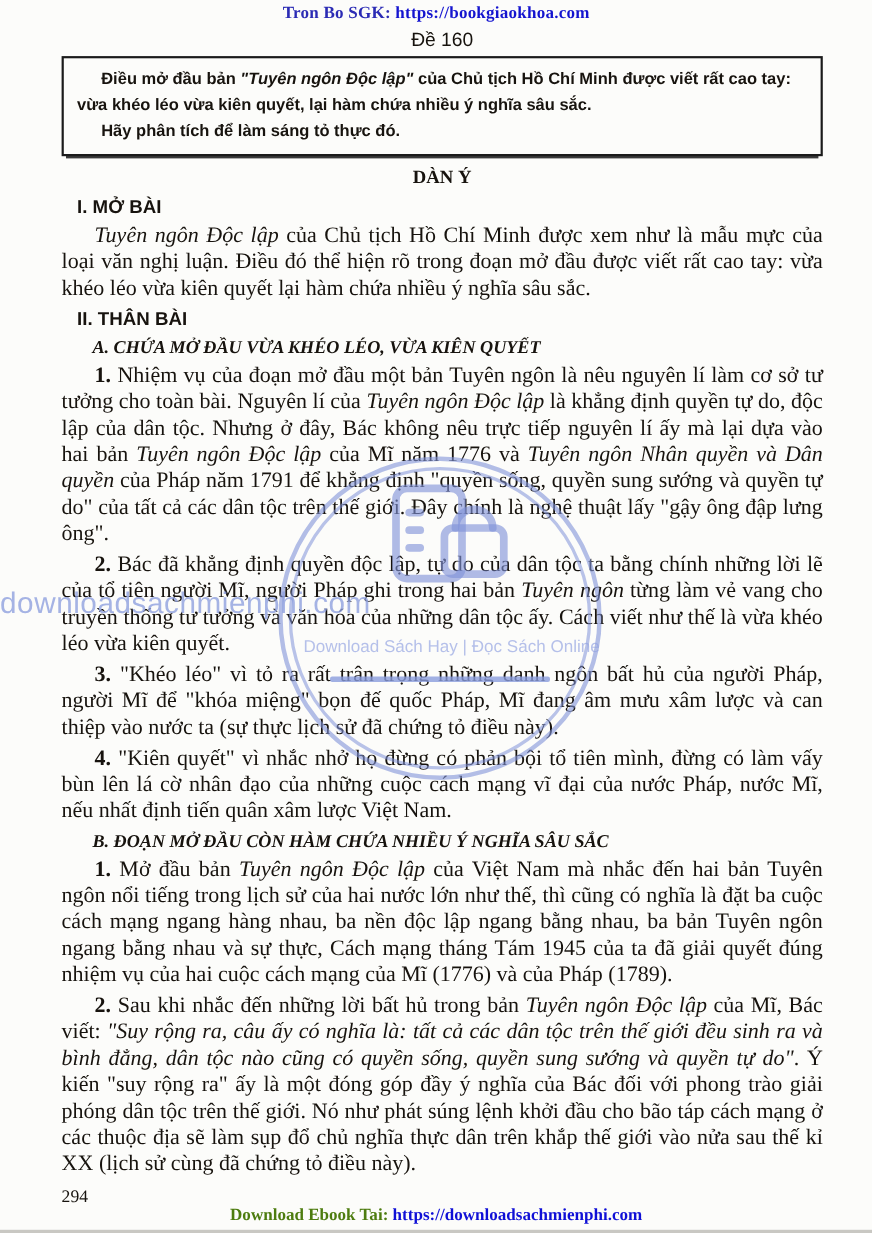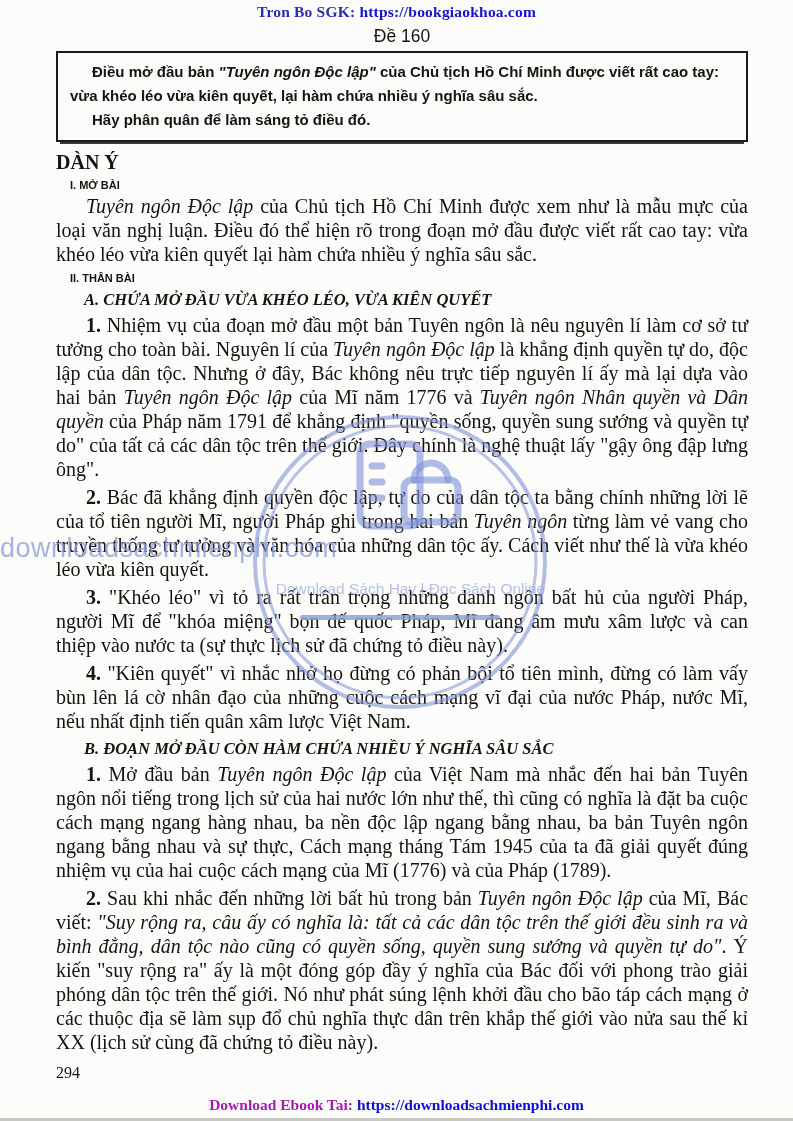--- a/index.html
+++ b/index.html
@@ -4,32 +4,32 @@
 <style>
   html,body{margin:0;padding:0;}
   .page{position:relative;width:793px;height:1121px;background:#fcfcfa;overflow:hidden;
         font-family:"Liberation Serif",serif;color:#17130e;}
   .scan-header{position:absolute;top:3px;left:0;width:100%;text-align:center;
         font-weight:bold;font-size:15.5px;letter-spacing:.2px;}
   .scan-header .prefix{color:#2b2bb4;}
   .scan-header .url{color:#1414cf;}
   .scan-footer{position:absolute;top:1096px;left:0;width:100%;text-align:center;
         font-weight:bold;font-size:15.5px;}
-  .scan-footer .prefix{color:#a21caf;}
+  .scan-footer .prefix{color:#4d7c0f;}
   .scan-footer .url{color:#0f0fd6;}
   .content{position:absolute;left:56px;top:26px;width:692px;}
   .doc-title{text-align:center;font-family:"Liberation Sans",sans-serif;
         font-weight:normal;font-size:17.5px;height:20px;}
   .prompt-box{margin-top:5px;border:2px solid #1b1b1b;box-shadow:0 6px 0 -4px #3a3a3a;
         padding:7px 14px 8px 12px;font-family:"Liberation Sans",sans-serif;
         font-weight:bold;font-size:15px;line-height:24px;}
   .prompt-box p{margin:0;text-indent:22px;}
-  .center-heading{font-weight:bold;font-size:20px;margin-top:9px;height:22px;}
+  .center-heading{text-align:center;font-weight:bold;font-size:17px;margin-top:9px;height:22px;}
   .heading{font-weight:bold;margin:6px 0 3px;}
-  .h-sans{font-family:"Liberation Sans",sans-serif;font-size:11px;padding-left:14px;}
+  .h-sans{font-family:"Liberation Sans",sans-serif;font-size:17px;padding-left:14px;}
   .h-italic{font-style:italic;font-size:16.5px;padding-left:28px;}
   .para{margin:0 0 4px;text-indent:30px;line-height:24px;font-size:20px;
         text-align:justify;}
   .para .bd{font-weight:bold;}
   .it{font-style:italic;}
   .page-number{margin-top:10px;font-size:16px;}
   .bottom-edge{position:absolute;left:0;bottom:0;width:100%;height:3px;background:#c9c8c3;}
   
   .wm{position:absolute;pointer-events:none;}
   .wm-rings{left:244px;top:414px;}
@@ -52,21 +52,21 @@
     <span class="prefix">Tron Bo SGK:</span>
     <span> </span>
     <span class="url">https://bookgiaokhoa.com</span>
   </div>
 
   <div class="content">
     <div class="doc-title">Đề 160</div>
 
     <div class="prompt-box">
         <p><span>Điều mở đầu bản </span><span class="it">"Tuyên ngôn Độc lập"</span><span> của Chủ tịch Hồ Chí Minh được viết rất cao tay: vừa khéo léo vừa kiên quyết, lại hàm chứa nhiều ý nghĩa sâu sắc.</span></p>
-        <p><span>Hãy phân quân để làm sáng tỏ điều đó.</span></p>
+        <p><span>Hãy phân tích để làm sáng tỏ thực đó.</span></p>
       </div>
 
     <div class="center-heading">DÀN Ý</div>
 
     <div>
         <div class="heading h-sans">I. MỞ BÀI</div>
         <p class="para"><span class="it">Tuyên ngôn Độc lập</span><span> của Chủ tịch Hồ Chí Minh được xem như là mẫu mực của loại văn nghị luận. Điều đó thể hiện rõ trong đoạn mở đầu được viết rất cao tay: vừa khéo léo vừa kiên quyết lại hàm chứa nhiều ý nghĩa sâu sắc.</span></p>
         <div class="heading h-sans">II. THÂN BÀI</div>
         <div class="heading h-italic">A. CHỨA MỞ ĐẦU VỪA KHÉO LÉO, VỪA KIÊN QUYẾT</div>
         <p class="para"><span class="bd">1.</span><span> Nhiệm vụ của đoạn mở đầu một bản Tuyên ngôn là nêu nguyên lí làm cơ sở tư tưởng cho toàn bài. Nguyên lí của </span><span class="it">Tuyên ngôn Độc lập</span><span> là khẳng định quyền tự do, độc lập của dân tộc. Nhưng ở đây, Bác không nêu trực tiếp nguyên lí ấy mà lại dựa vào hai bản </span><span class="it">Tuyên ngôn Độc lập</span><span> của Mĩ năm 1776 và </span><span class="it">Tuyên ngôn Nhân quyền và Dân quyền</span><span> của Pháp năm 1791 để khẳng định "quyền sống, quyền sung sướng và quyền tự do" của tất cả các dân tộc trên thế giới. Đây chính là nghệ thuật lấy "gậy ông đập lưng ông".</span></p>

